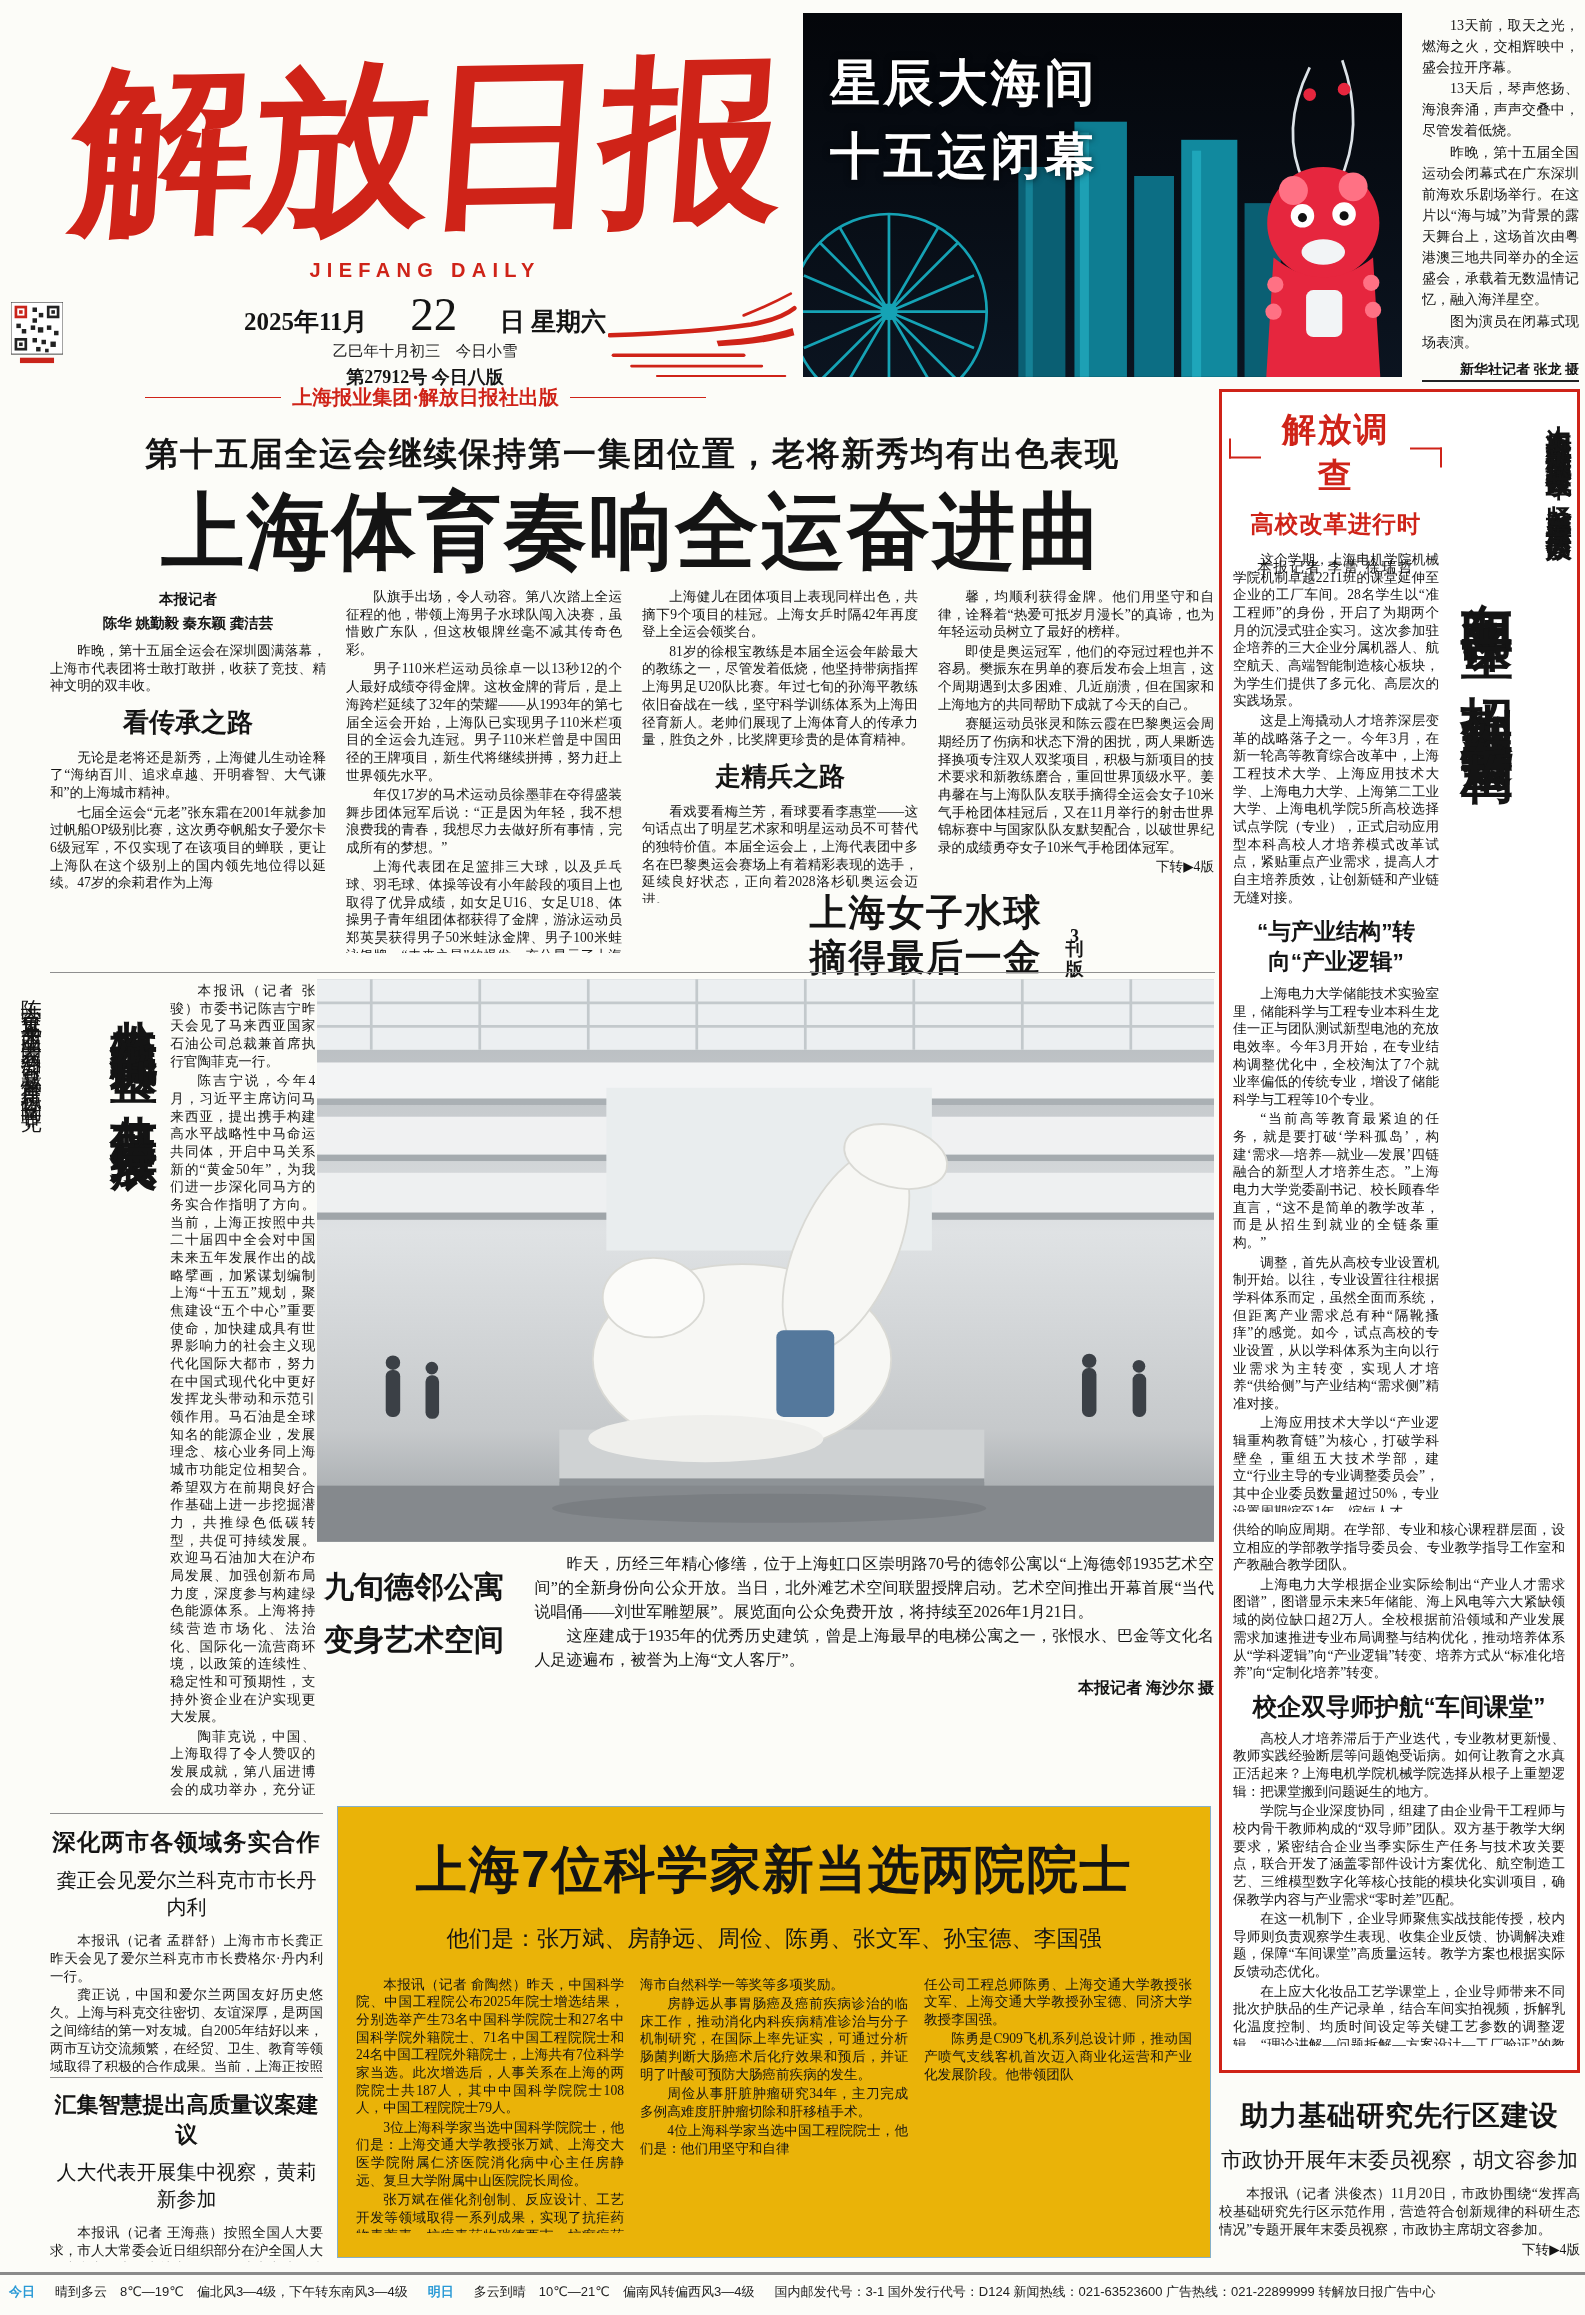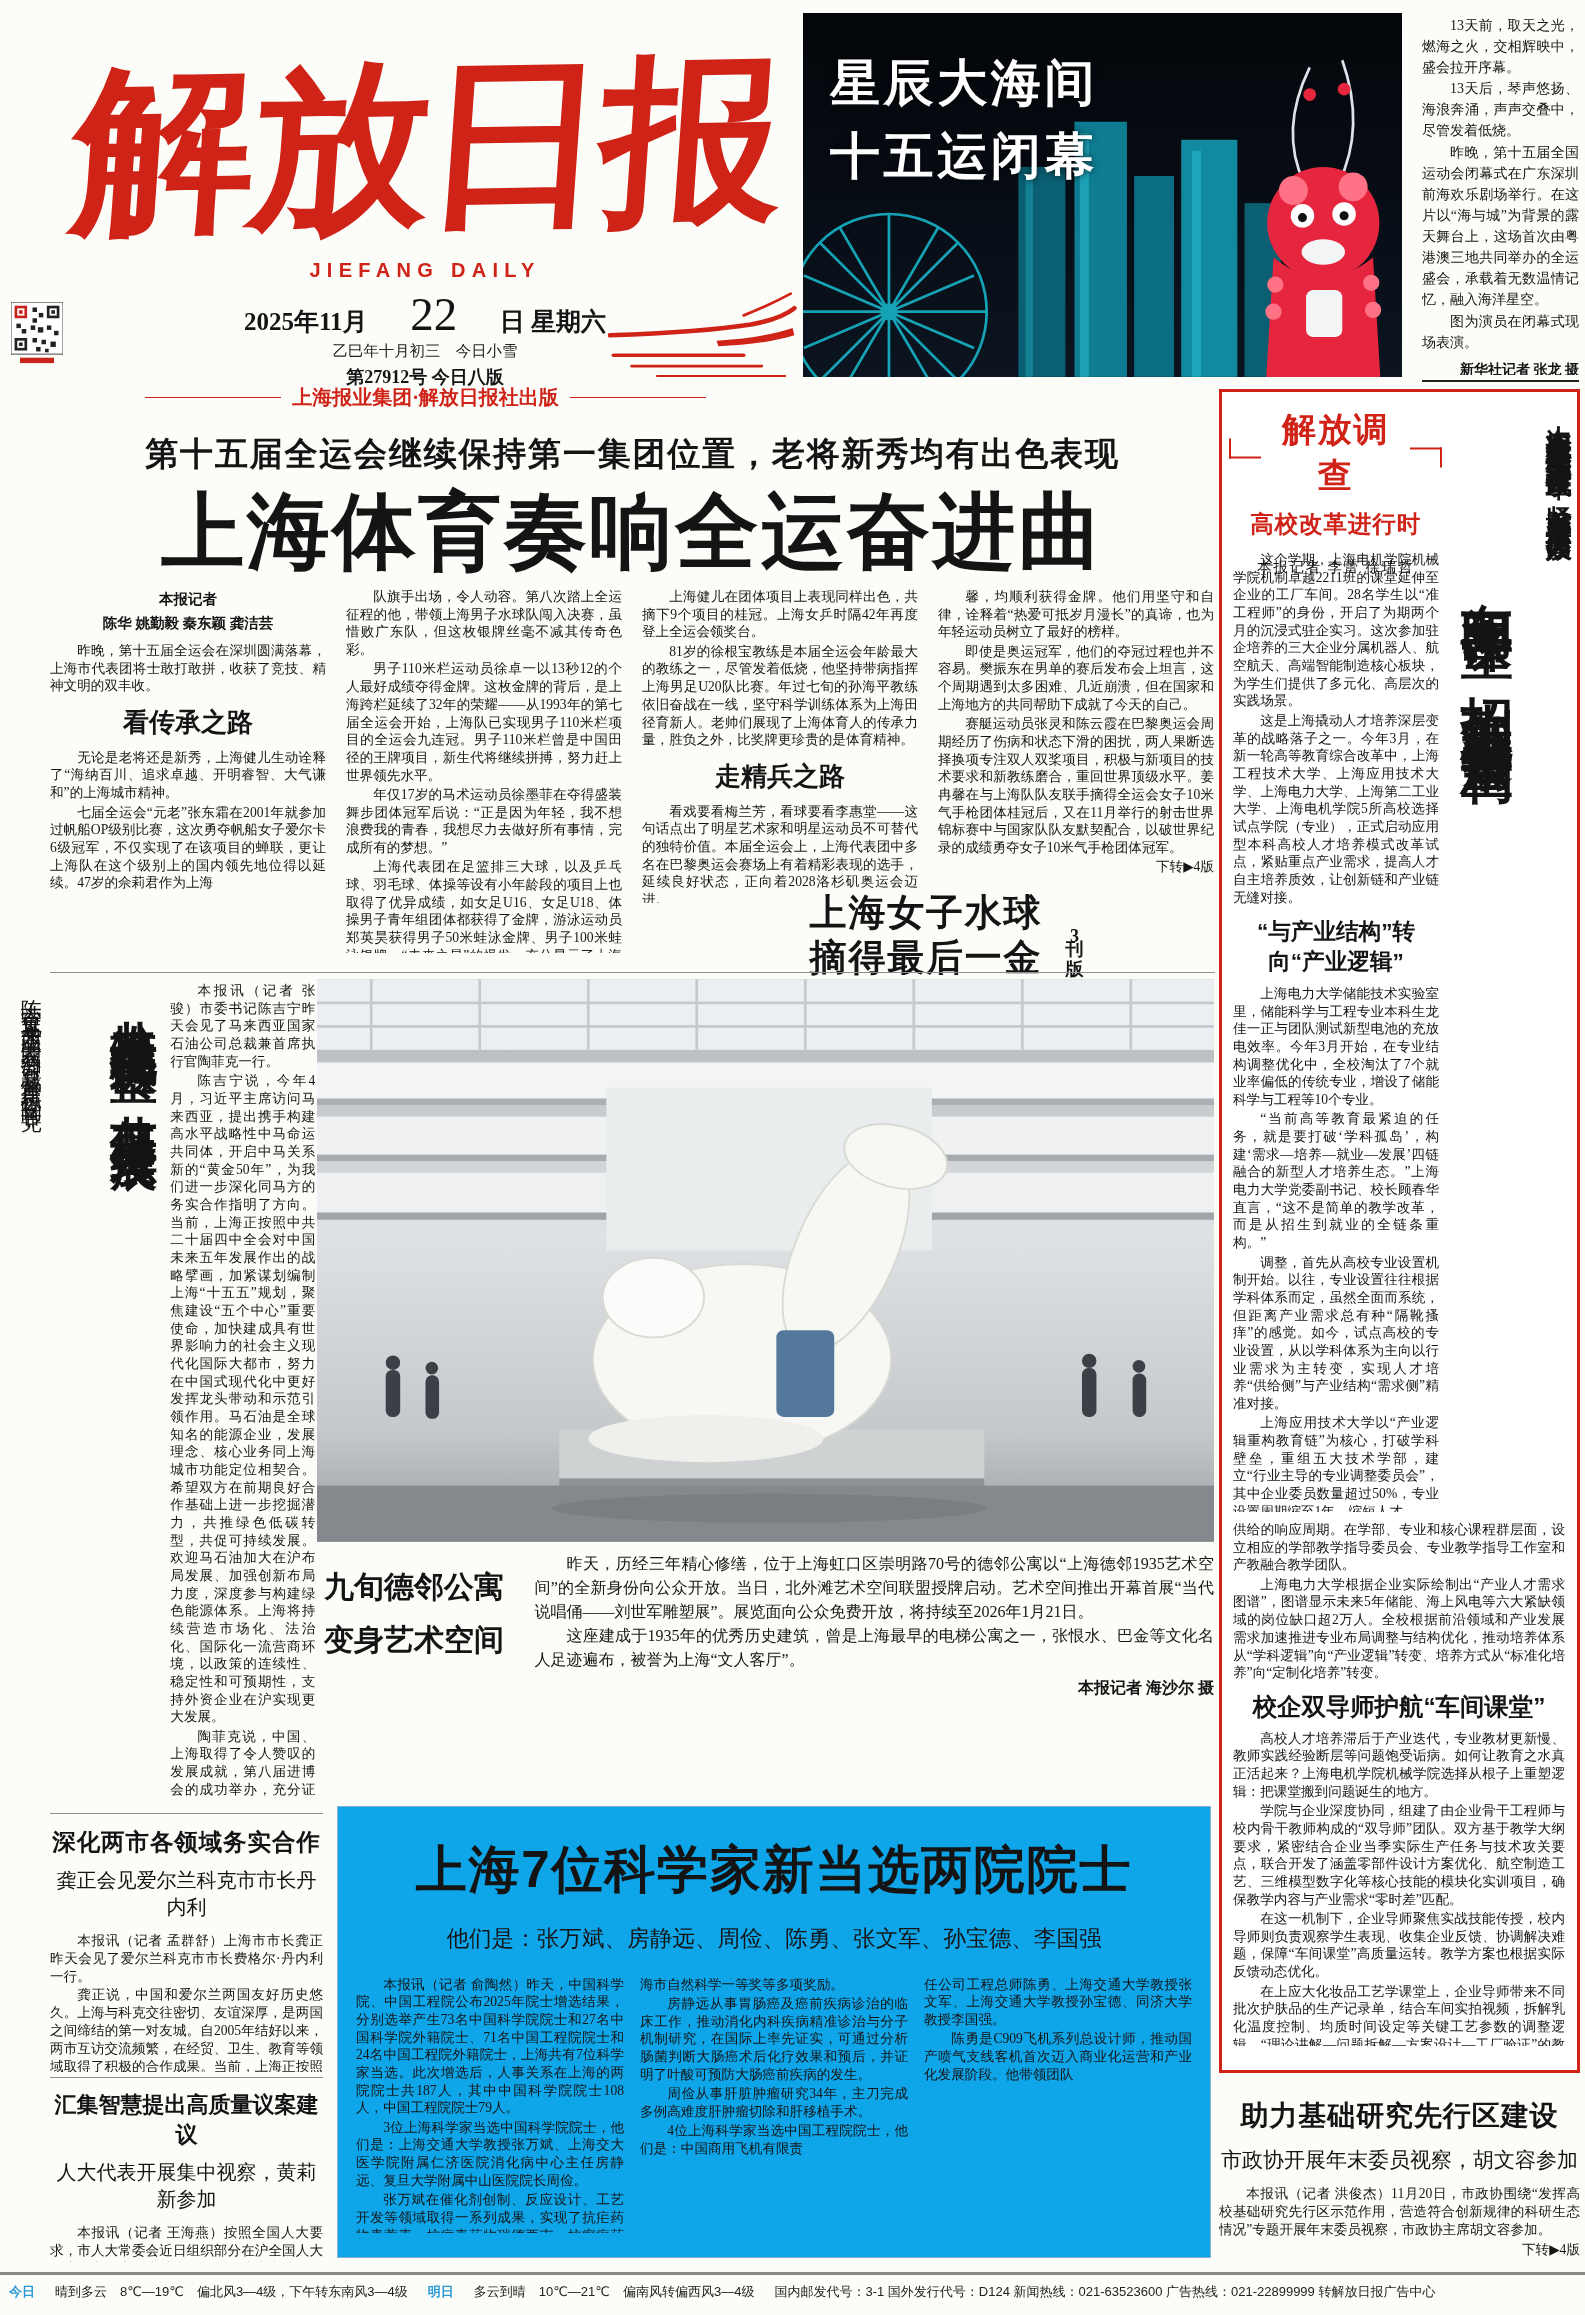--- a/index.html
+++ b/index.html
@@ -87,21 +87,21 @@
   .g-body .para{margin-bottom:1.8px;}
   
   .photo2{left:317px;top:979px;width:897px;height:563px;}
   .caption{left:317px;top:1552px;width:897px;display:flex;gap:23.5px;}
   .cap-head{width:194px;font-size:30px;font-weight:900;text-align:center;line-height:1.75;
             margin-top:9px;}
   .cap-body{flex:1;font-size:16px;line-height:1.5;}
   .cap-credit{text-align:right;font-weight:bold;margin-top:3.6px;}
   
   .acad{left:337px;top:1806px;width:874px;height:452px;border:0.9px solid #86b0c8;
-        box-sizing:border-box;background:#0ea5e9;padding:3.6px 18px;}
+        box-sizing:border-box;background:#eab308;padding:3.6px 18px;}
   .ac-hl{font-size:51px;font-weight:900;text-align:center;margin-top:25px;letter-spacing:1.8px;}
   .ac-sub{font-size:22.6px;text-align:center;margin-top:18px;}
   .ac-cols{display:flex;gap:16px;margin-top:22px;}
   .ac-col{flex:1;height:257px;font-size:13.6px;line-height:1.3;}
   .ac-col .para{margin-bottom:1.8px;}
   
   .bl{width:273px;left:50px;}
   .bl-rule1{left:50px;top:1813px;width:273px;}
   .bl-rule2{left:50px;top:2077px;width:273px;}
   .bl-art1{top:1826px;height:246px;}
@@ -410,21 +410,21 @@
     <div class="ac-cols">
       <div class="ac-col clip">
         <p class="para">本报讯（记者 俞陶然）昨天，中国科学院、中国工程院公布2025年院士增选结果，分别选举产生73名中国科学院院士和27名中国科学院外籍院士、71名中国工程院院士和24名中国工程院外籍院士，上海共有7位科学家当选。此次增选后，人事关系在上海的两院院士共187人，其中中国科学院院士108人，中国工程院院士79人。</p>
         <p class="para">3位上海科学家当选中国科学院院士，他们是：上海交通大学教授张万斌、上海交大医学院附属仁济医院消化病中心主任房静远、复旦大学附属中山医院院长周俭。</p>
         <p class="para">张万斌在催化剂创制、反应设计、工艺开发等领域取得一系列成果，实现了抗疟药物青蒿素、抗病毒药物瑞德西韦、抗癫痫药物布立西坦、抗肺结核药物贝达喹啉、大品种香料薄荷醇等多种化合物合成的技术突破，并完成技术转让。他发表了SCI论文300余篇，获授权发明专利50余件，获国家自然科学二等奖、上</p>
       </div>
       <div class="ac-col clip">
         <p class="para" style="text-indent:0;">海市自然科学一等奖等多项奖励。</p>
         <p class="para">房静远从事胃肠癌及癌前疾病诊治的临床工作，推动消化内科疾病精准诊治与分子机制研究，在国际上率先证实，可通过分析肠菌判断大肠癌术后化疗效果和预后，并证明了叶酸可预防大肠癌前疾病的发生。</p>
         <p class="para">周俭从事肝脏肿瘤研究34年，主刀完成多例高难度肝肿瘤切除和肝移植手术。</p>
-        <p class="para">4位上海科学家当选中国工程院院士，他们是：中国商用飞机有限责</p>
+        <p class="para">4位上海科学家当选中国工程院院士，他们是：他们用坚守和自律</p>
       </div>
       <div class="ac-col clip">
         <p class="para" style="text-indent:0;">任公司工程总师陈勇、上海交通大学教授张文军、上海交通大学教授孙宝德、同济大学教授李国强。</p>
         <p class="para">陈勇是C909飞机系列总设计师，推动国产喷气支线客机首次迈入商业化运营和产业化发展阶段。他带领团队</p>
       </div>
     </div>
   </div>
 
   <div class="abs rule-h bl-rule1"></div>
   <div class="abs bl bl-art1 clip">

